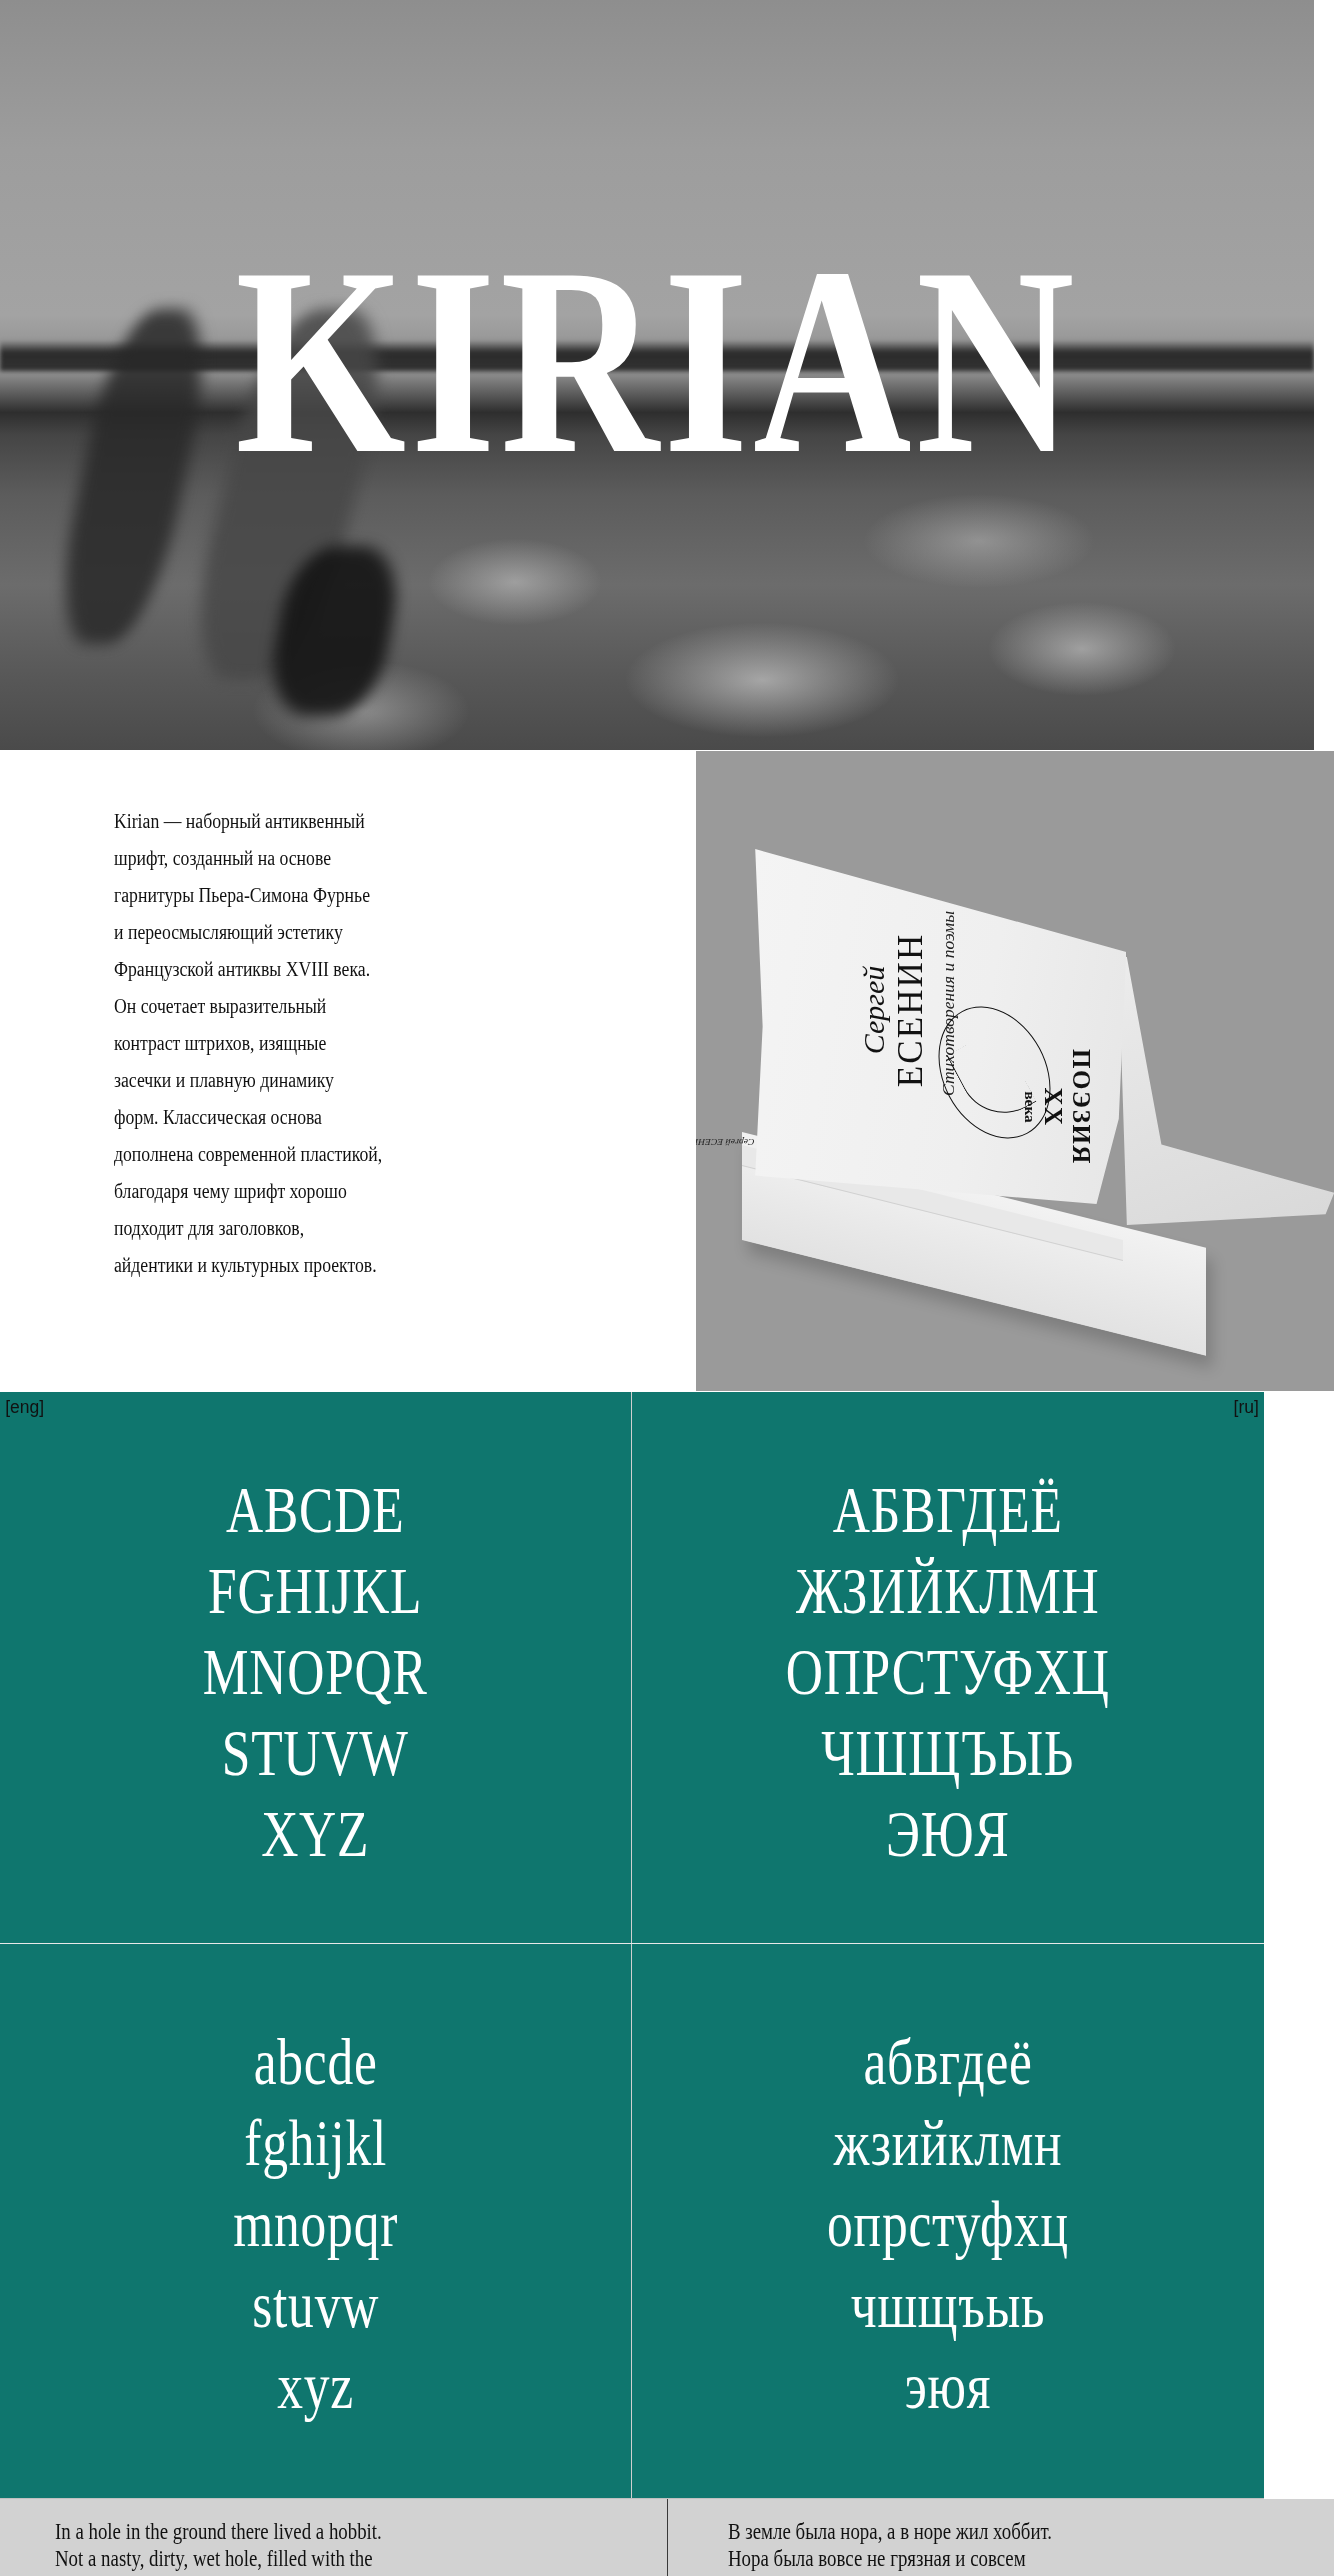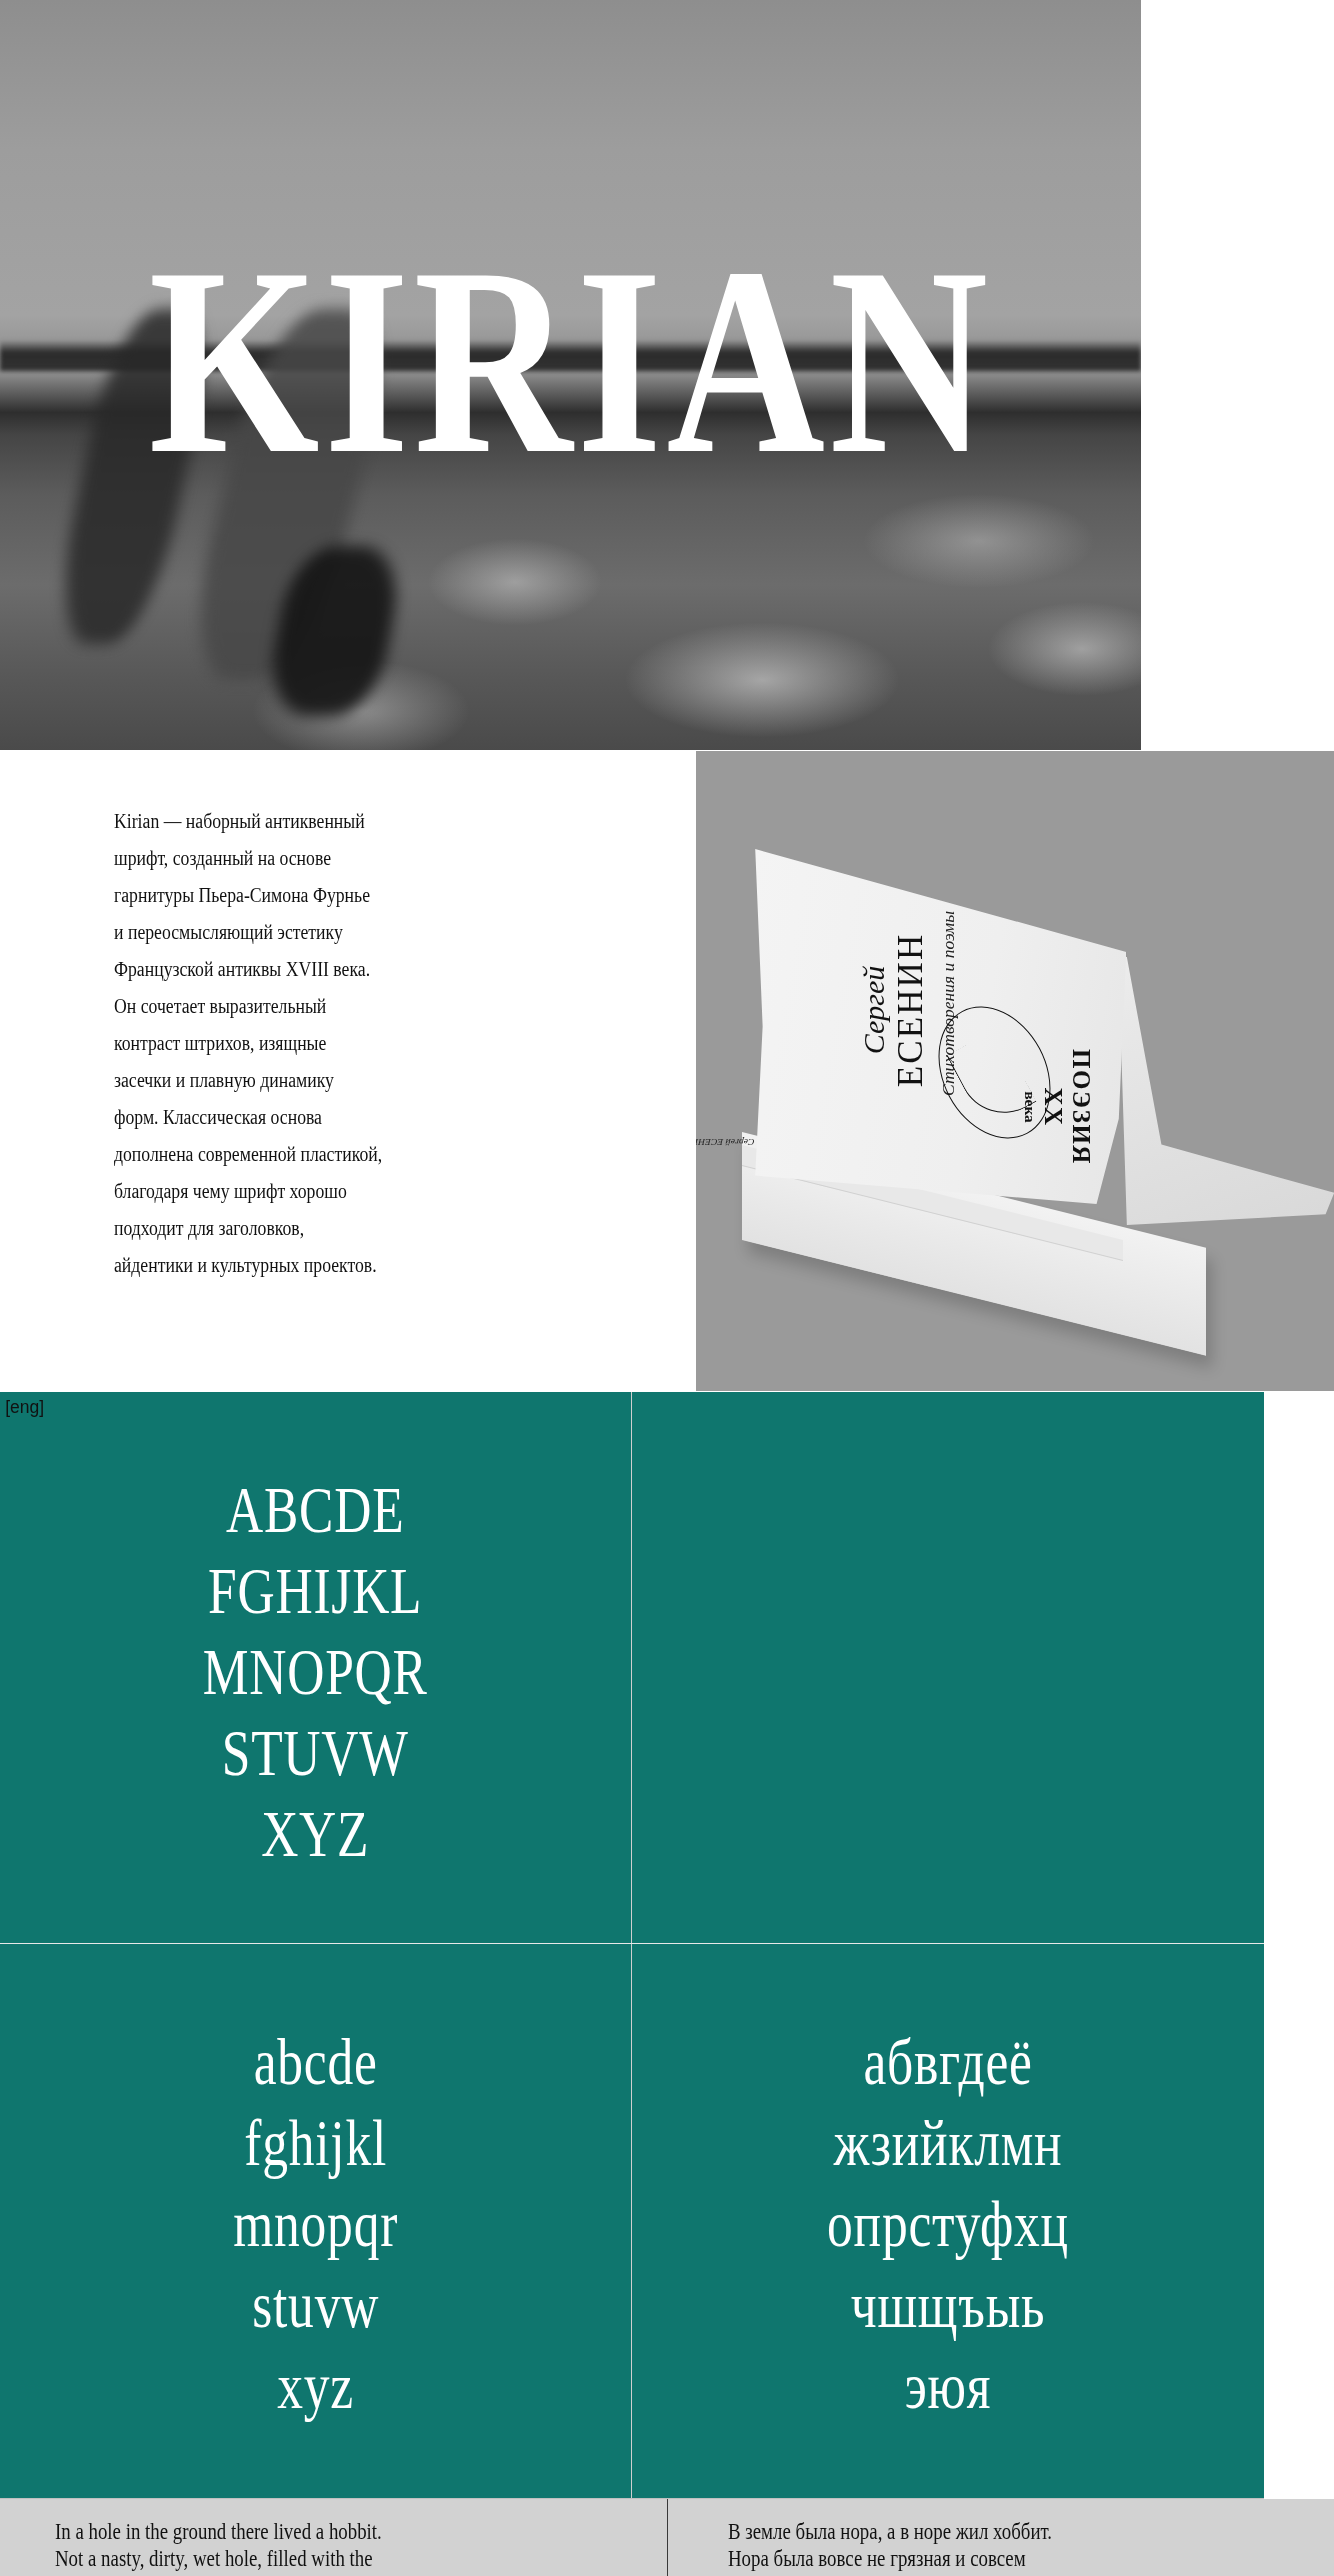--- a/index.html
+++ b/index.html
@@ -1,21 +1,21 @@
 <!DOCTYPE html>
 <html style="font-size:8.2px"><head>
 <meta charset="utf-8">
 <style>
   * { box-sizing: border-box; margin: 0; padding: 0; }
   html, body { width: 1335px; background: #ffffff; }
   body { font-family: "Liberation Serif", serif; color: #111; }
 
   
   .hero {
-    position: relative; width: 1141px; height: 750px; overflow: hidden;
+    position: relative; width: 1314px; height: 750px; overflow: hidden;
     background:
       radial-gradient(ellipse 196px 82px at 762px 680px, rgba(230,230,230,0.55), transparent 70%),
       radial-gradient(ellipse 134px 67px at 1082px 649px, rgba(225,225,225,0.5), transparent 70%),
       radial-gradient(ellipse 155px 72px at 361px 711px, rgba(210,210,210,0.45), transparent 70%),
       radial-gradient(ellipse 124px 62px at 515px 582px, rgba(220,220,220,0.45), transparent 70%),
       radial-gradient(ellipse 165px 67px at 979px 541px, rgba(215,215,215,0.4), transparent 70%),
       linear-gradient(180deg, #8e8e8e 0%, #9d9d9d 20%, #a3a3a3 42%, #8a8a8a 50%, #2e2e2e 55%, #454545 58%, #5c5c5c 66%, #6c6c6c 78%, #585858 90%, #4a4a4a 100%);
   }
   .hero .treeline {
     position: absolute; left: 0; right: 0; top: 340px; height: 31px;
@@ -187,20 +187,30 @@
   <div class="alpha-col left">
     <span class="alpha-label eng">[eng]</span>
     <div class="alpha-lines">
       <span>ABCDE</span>
       <span>FGHIJKL</span>
       <span>MNOPQR</span>
       <span>STUVW</span>
       <span>XYZ</span>
     </div>
   </div>
+  <div class="alpha-col right">
+    <span class="alpha-label ru">[ru]</span>
+    <div class="alpha-lines">
+      <span>АБВГДЕЁ</span>
+      <span>ЖЗИЙКЛМН</span>
+      <span>ОПРСТУФХЦ</span>
+      <span>ЧШЩЪЫЬ</span>
+      <span>ЭЮЯ</span>
+    </div>
+  </div>
 </section>
 
 <section class="alpha lower">
   <div class="alpha-col left">
     <div class="alpha-lines">
       <span>abcde</span>
       <span>fghijkl</span>
       <span>mnopqr</span>
       <span>stuvw</span>
       <span>xyz</span>

